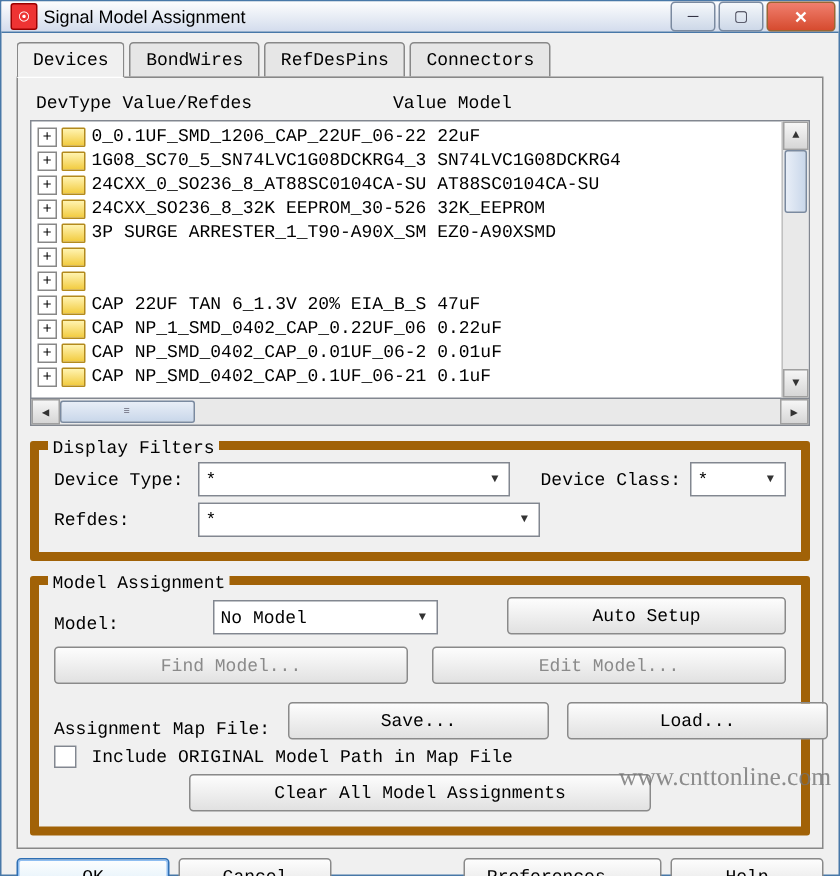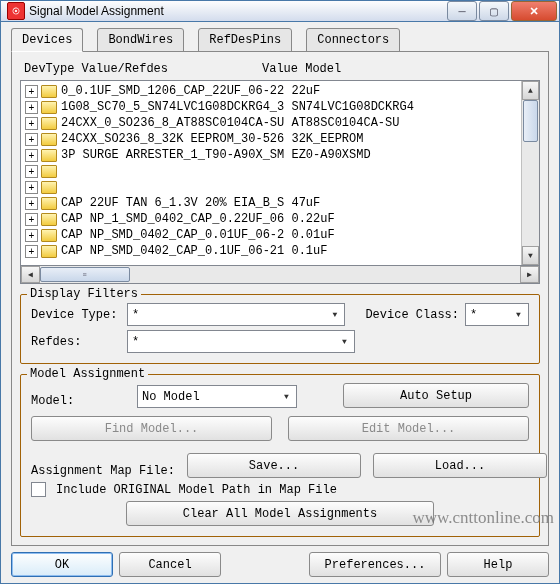--- a/index.html
+++ b/index.html
@@ -5,42 +5,42 @@
   html,body{margin:0;padding:0;font-family:"Courier New",monospace;font-size:12px;color:#000;background:#fff}
   .window{width:560px;height:584px;border:1px solid #4878a8;box-sizing:border-box;background:#f0f0f0;display:flex;flex-direction:column}
   .titlebar{height:28px;background:linear-gradient(to bottom,#fdfdfe 0%,#e8edf5 50%,#d3dced 100%);border-bottom:1px solid #4878a8;display:flex;align-items:center;padding:0 2px 0 6px;font-family:"Segoe UI",Tahoma,sans-serif;font-size:12px}
   .titlebar .icon{width:16px;height:16px;margin-right:4px;display:flex;align-items:center;justify-content:center;background:#e33;border:1px solid #900;border-radius:2px;font-size:8px;color:#fff}
   .titlebar .title{flex:1}
   .winbtns{display:flex;gap:2px}
   .winbtn{width:28px;height:18px;border:1px solid #7a8aa0;border-radius:3px;background:linear-gradient(to bottom,#f5f8fb,#cdd8e8);display:flex;align-items:center;justify-content:center;font-family:Arial,sans-serif;font-size:10px;color:#334}
   .winbtn.close{width:44px;background:linear-gradient(to bottom,#f07f6e,#d64b2f);border-color:#963;color:#fff;font-size:11px;font-weight:bold}
   .client{flex:1;padding:6px 10px 8px 10px;display:flex;flex-direction:column}
   .tabs{display:flex;margin-bottom:-1px}
-  .tab{border:1px solid #888;border-bottom:1px solid #fff;background:#f0f0f0;padding:4px 10px;margin-right:14px;border-radius:3px 3px 0 0;cursor:default}
+  .tab{border:1px solid #888;border-bottom:1px solid #fff;background:#f0f0f0;padding:4px 10px;margin-right:3px;border-radius:3px 3px 0 0;cursor:default}
   .tab.inactive{border-bottom:1px solid #888;background:#e6e6e6}
   .tab.active{position:relative;z-index:2}
   .tabpage{border:1px solid #888;padding:8px;flex:1;display:flex;flex-direction:column;background:#f0f0f0}
   .heading{display:flex;margin:2px 0 4px 0;padding:0 4px}
   .heading .col1{flex:0 0 238px}
   .tree{border:1px solid #828790;background:#fff;height:184px;display:flex}
   .tree-body{flex:1;overflow:hidden;padding:2px 0 0 2px}
   .tree-row{white-space:nowrap;display:flex;align-items:center;height:16px}
   .exp{width:11px;height:11px;border:1px solid #888;margin:0 3px 0 2px;display:flex;align-items:center;justify-content:center;font-size:10px;line-height:9px;font-family:Arial;cursor:pointer}
   .fold{display:inline-block;width:14px;height:11px;background:linear-gradient(to bottom,#fff3b0,#f2cb3f);border:1px solid #b38a1d;border-radius:1px;margin-right:4px}
   .row-text{white-space:pre}
   .vscroll{width:17px;background:#e9e9e9;border-left:1px solid #c0c0c0;display:flex;flex-direction:column}
   .vbtn{height:17px;background:linear-gradient(to bottom,#f6f6f6,#d6d6d6);border:1px solid #a0a0a0;display:flex;align-items:center;justify-content:center;font-size:8px;color:#333}
   .vtrack{flex:1;position:relative}
   .vthumb{position:absolute;left:1px;right:1px;top:0;height:40px;background:linear-gradient(to right,#e8eef7,#c9d7ea);border:1px solid #7a8aa0;border-radius:2px}
   .hscroll{height:17px;background:#e9e9e9;border:1px solid #828790;border-top:none;display:flex}
   .hbtn{width:17px;background:linear-gradient(to bottom,#f6f6f6,#d6d6d6);border:1px solid #a0a0a0;display:flex;align-items:center;justify-content:center;font-size:8px;color:#333}
   .htrack{flex:1;position:relative}
   .hthumb{position:absolute;top:1px;bottom:1px;left:0;width:88px;background:linear-gradient(to bottom,#e8eef7,#c9d7ea);border:1px solid #7a8aa0;border-radius:2px}
   .hthumb .grip{position:absolute;left:50%;top:50%;transform:translate(-50%,-50%);color:#667;font-size:7px;letter-spacing:1px}
-  .group{border:1px solid #a16207;border-radius:2px;padding:8px 10px 10px 10px;margin-top:10px;position:relative}
+  .group{border:6px solid #a16207;border-radius:2px;padding:8px 10px 10px 10px;margin-top:10px;position:relative}
   .group-title{position:absolute;top:-8px;left:6px;background:#f0f0f0;padding:0 3px}
   .row{display:flex;align-items:center;gap:6px;margin-top:4px}
   .row:first-child{margin-top:6px}
   .label{white-space:nowrap}
   .combo{flex:1;height:21px;background:#fff;border:1px solid #828790;display:flex;align-items:center;padding:0 2px 0 4px}
   .combo .val{flex:1}
   .combo .arrow{width:15px;height:15px;display:flex;align-items:center;justify-content:center;font-size:8px;color:#333}
   .btn{height:23px;min-width:128px;border:1px solid #8a8a8a;border-radius:3px;background:linear-gradient(to bottom,#fdfdfd,#e1e1e1);display:flex;align-items:center;justify-content:center;padding:0 28px;cursor:default}
   .btn.disabled{color:#8a8a8a}
   .btn.wide{flex:1;min-width:0}

